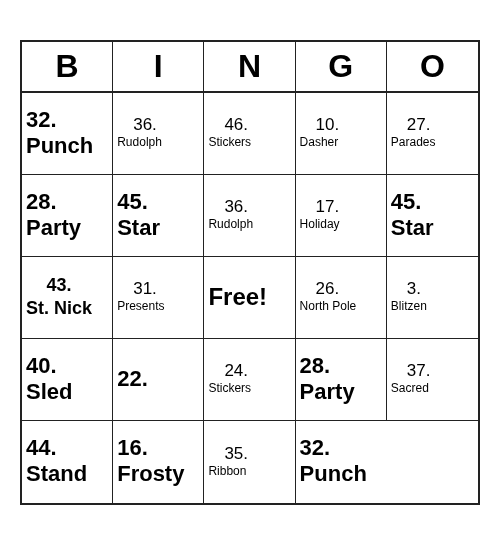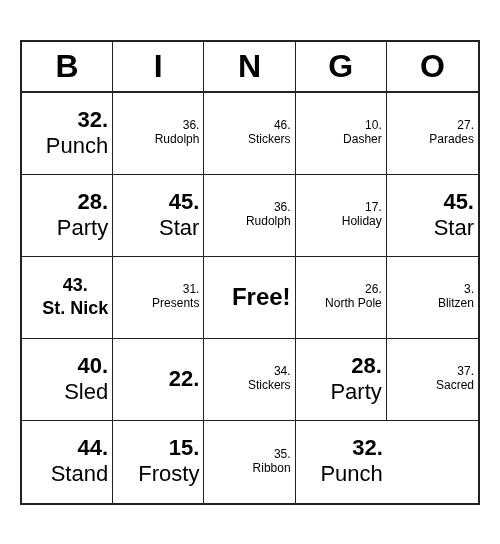--- a/index.html
+++ b/index.html
@@ -34,52 +34,53 @@
     .bingo-grid {
       display: grid;
       grid-template-columns: repeat(5, 1fr);
     }
     .bingo-cell {
       border-right: 1px solid #222;
       border-bottom: 1px solid #222;
       min-height: 82px;
       display: flex;
       flex-direction: column;
-      align-items: flex-end;
+      align-items: flex-start;
       justify-content: center;
       text-align: center;
       padding: 4px;
     }
     .bingo-cell:last-child,
     .bingo-cell:nth-child(5n) {
       border-right: none;
     }
     
     .bingo-cell:nth-child(n+21) {
       border-bottom: none;
     }
     .cell-large {
       font-size: 22px;
-      font-weight: normal;
+      font-weight: bold;
       line-height: 1.2;
     }
     .cell-small {
       font-size: 12px;
       line-height: 1.3;
     }
     .cell-free {
       font-size: 24px;
       font-weight: bold;
     }
     .num-large {
       font-size: 22px;
       font-weight: bold;
     }
     .num-small {
-      font-size: 12px;
+      font-size: 17px;
+      margin-left: 16px;
     }
   </style>
 </head>
 <body>
 
 <div class="bingo-card">
   <div class="bingo-header">
   <div class="bingo-header-cell">B</div>
       <div class="bingo-header-cell">I</div>
       <div class="bingo-header-cell">N</div>
@@ -146,37 +147,37 @@
         <span class="cell-small">Blitzen</span>
       </div>
       <div class="bingo-cell">
         <span class="num-large">40.</span>
         <span class="cell-large">Sled</span>
       </div>
       <div class="bingo-cell">
         <span class="num-large">22.</span>
       </div>
       <div class="bingo-cell">
-        <span class="num-small">34.</span>
+        <span class="num-small">24.</span>
         <span class="cell-small">Stickers</span>
       </div>
       <div class="bingo-cell">
         <span class="num-large">28.</span>
         <span class="cell-large">Party</span>
       </div>
       <div class="bingo-cell">
         <span class="num-small">37.</span>
         <span class="cell-small">Sacred</span>
       </div>
       <div class="bingo-cell">
         <span class="num-large">44.</span>
         <span class="cell-large">Stand</span>
       </div>
       <div class="bingo-cell">
-        <span class="num-large">15.</span>
+        <span class="num-large">16.</span>
         <span class="cell-large">Frosty</span>
       </div>
       <div class="bingo-cell">
         <span class="num-small">35.</span>
         <span class="cell-small">Ribbon</span>
       </div>
       <div class="bingo-cell">
         <span class="num-large">32.</span>
         <span class="cell-large">Punch</span>
       </div>

